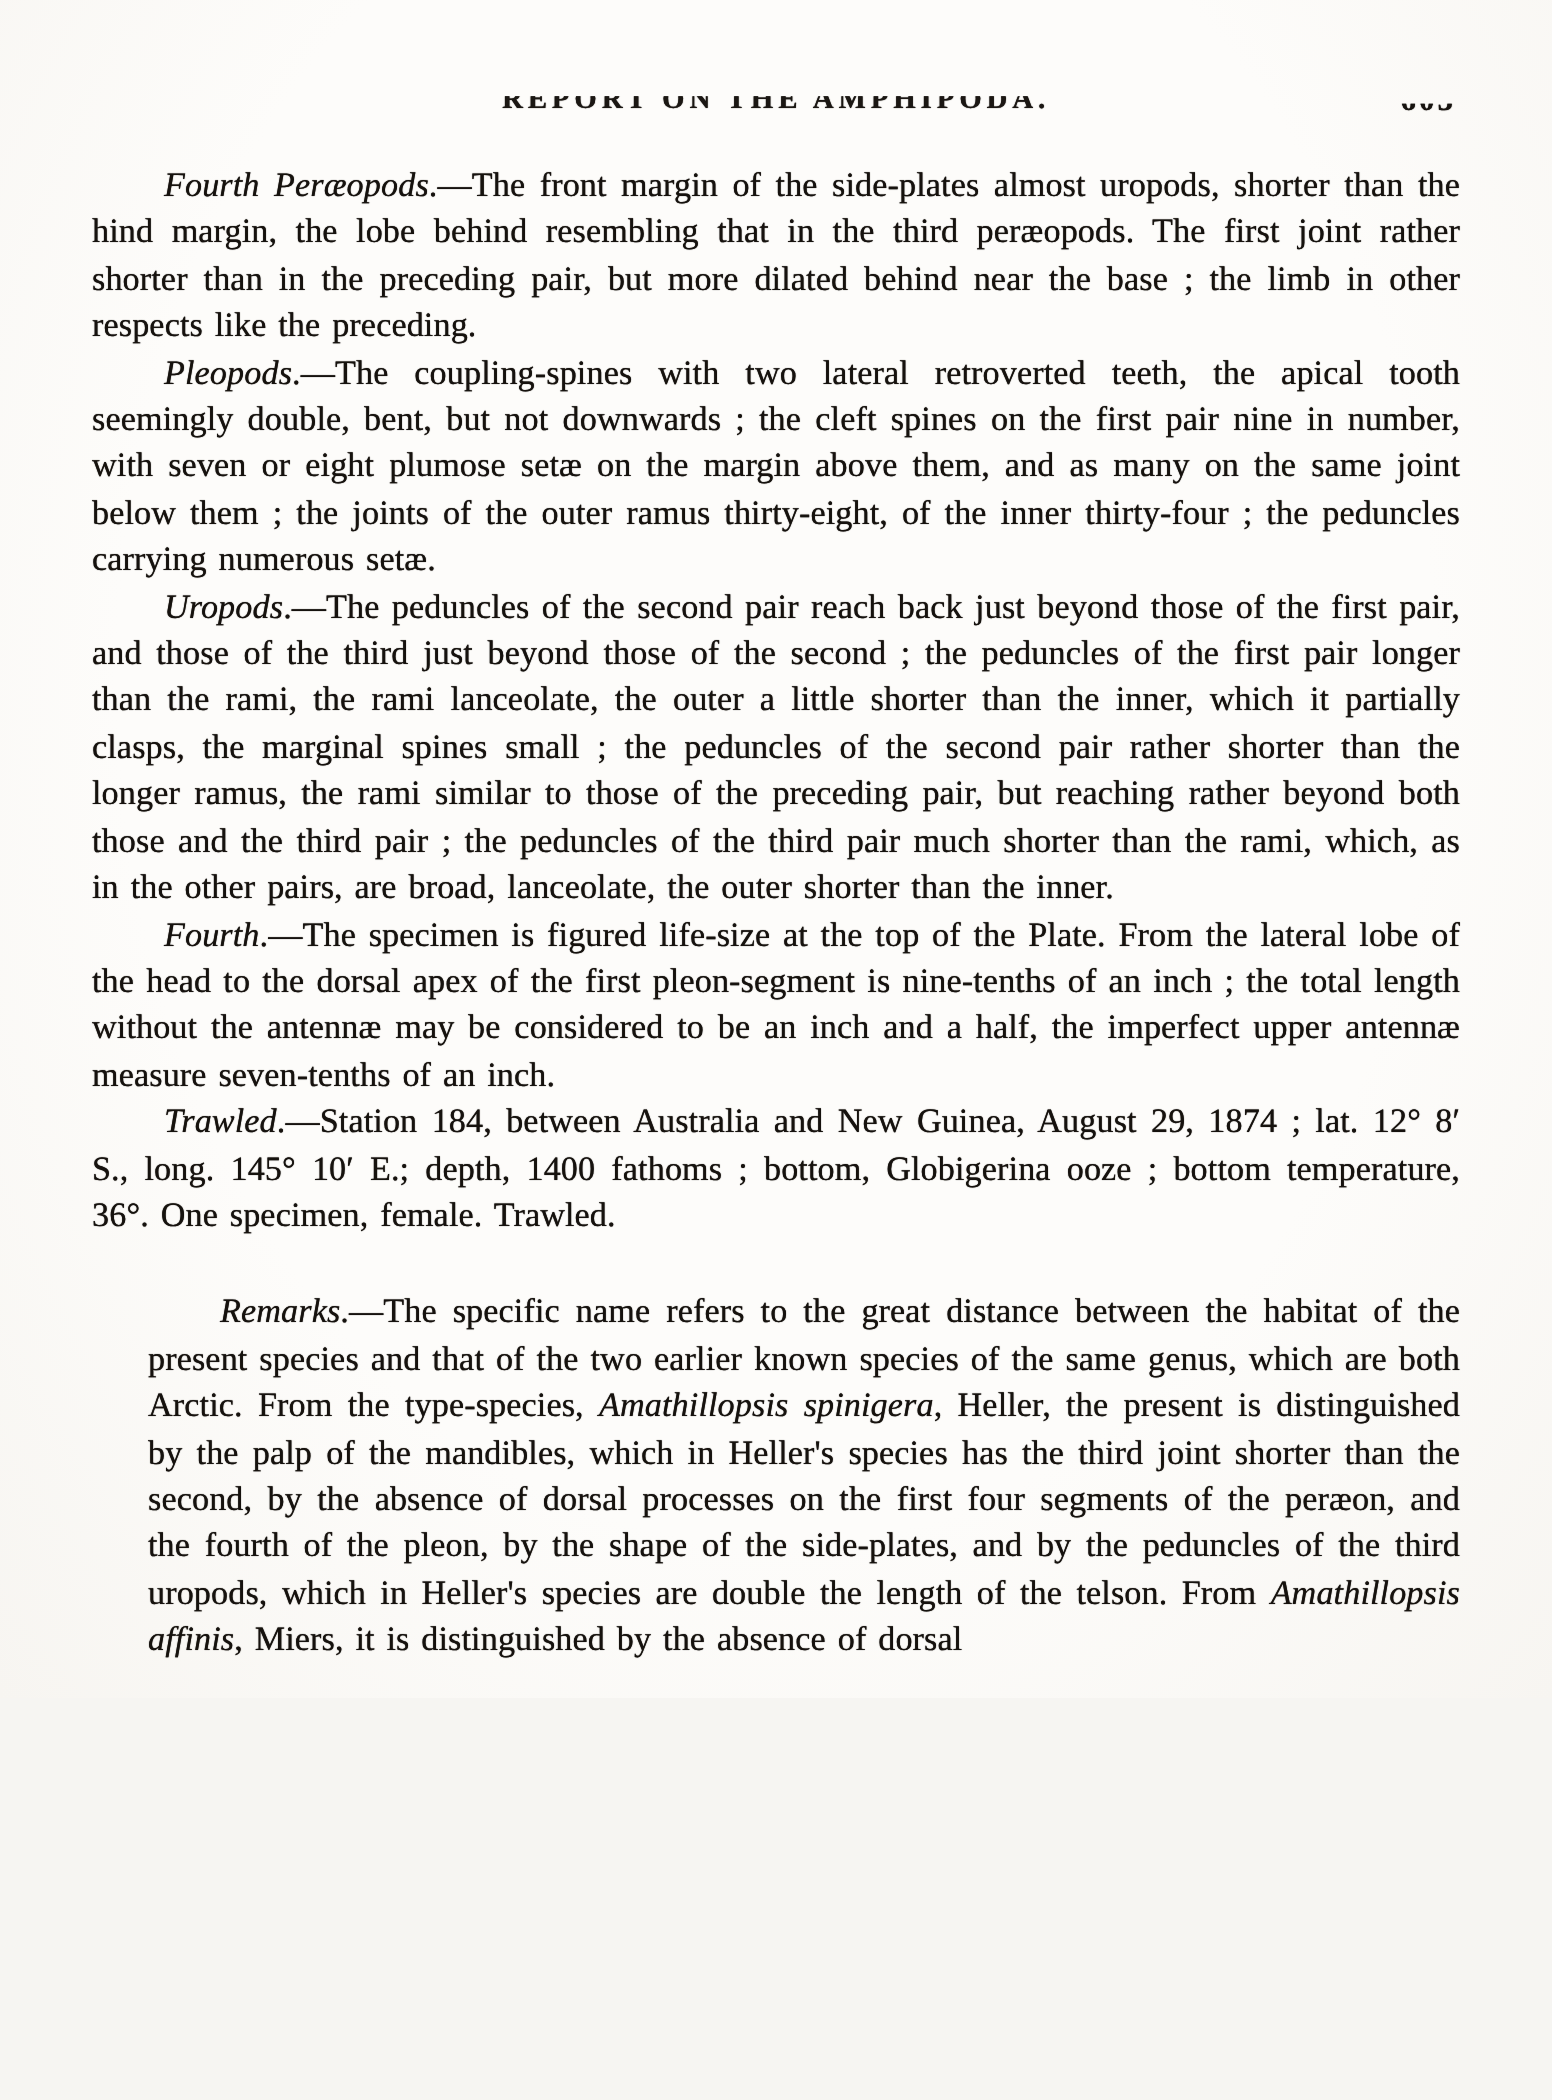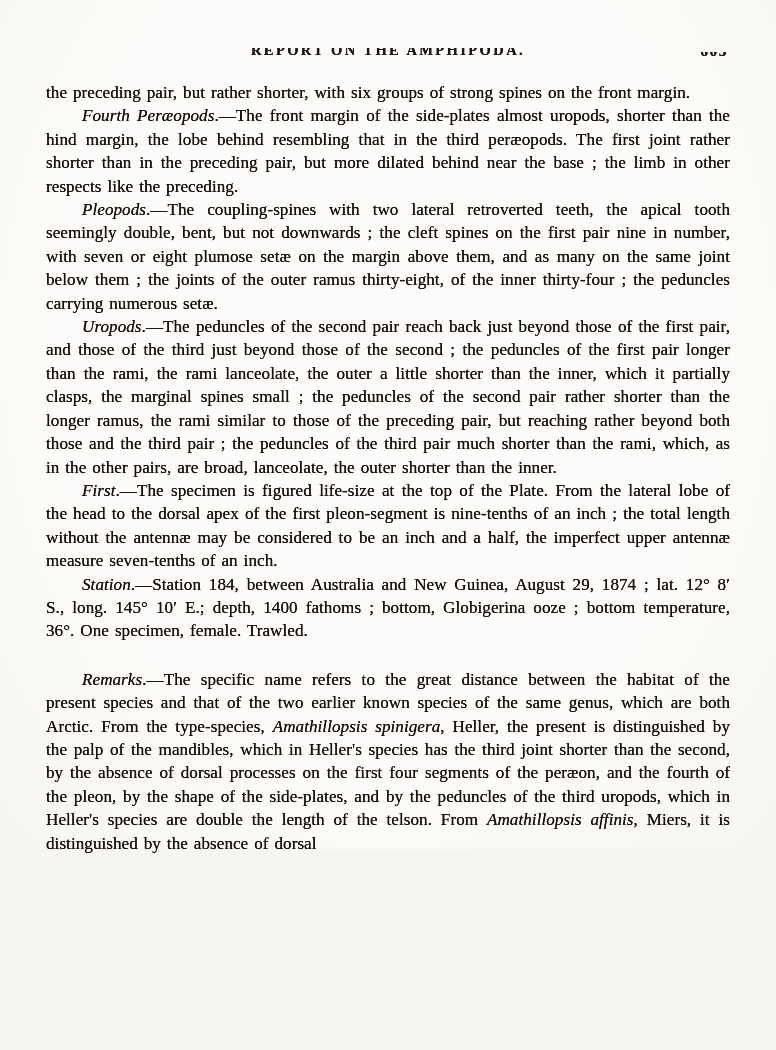--- a/index.html
+++ b/index.html
@@ -47,33 +47,32 @@
     word-spacing: 1.6px;
     letter-spacing: 0.05px;
     color: #16120e;
     text-shadow: 0 0 0.45px currentColor;
   }
   .text-block p {
     margin: 0;
     text-indent: 36px;
   }
   .text-block p.noindent { text-indent: 0; }
-  .text-block p.spaced { margin-top: 25px; }
+  .text-block p.spaced { margin-top: 25px; margin-left: 28px; }
   .text-block i { }
 </style>
 </head>
 <body>
 
 <div class="page">
   <div class="running-head">
     <div class="head-title">REPORT ON THE AMPHIPODA.</div>
     <div class="head-page-num">605</div>
   </div>
   <div class="text-block">
-      <p class="noindent"><span>the preceding pair, but rather shorter, with six groups of strong spines on the front margin.</span></p>
       <p><i>Fourth Peræopods</i><span>.—The front margin of the side-plates almost uropods, shorter than the hind margin, the lobe behind resembling that in the third peræopods.  The first joint rather shorter than in the preceding pair, but more dilated behind near the base ; the limb in other respects like the preceding.</span></p>
       <p><i>Pleopods</i><span>.—The coupling-spines with two lateral retroverted teeth, the apical tooth seemingly double, bent, but not downwards ; the cleft spines on the first pair nine in number, with seven or eight plumose setæ on the margin above them, and as many on the same joint below them ; the joints of the outer ramus thirty-eight, of the inner thirty-four ; the peduncles carrying numerous setæ.</span></p>
       <p><i>Uropods</i><span>.—The peduncles of the second pair reach back just beyond those of the first pair, and those of the third just beyond those of the second ; the peduncles of the first pair longer than the rami, the rami lanceolate, the outer a little shorter than the inner, which it partially clasps, the marginal spines small ; the peduncles of the second pair rather shorter than the longer ramus, the rami similar to those of the preceding pair, but reaching rather beyond both those and the third pair ; the peduncles of the third pair much shorter than the rami, which, as in the other pairs, are broad, lanceolate, the outer shorter than the inner.</span></p>
-      <p><i>First</i><span>.—The specimen is figured life-size at the top of the Plate.  From the lateral lobe of the head to the dorsal apex of the first pleon-segment is nine-tenths of an inch ; the total length without the antennæ may be considered to be an inch and a half, the imperfect upper antennæ measure seven-tenths of an inch.</span></p>
-      <p><i>Station</i><span>.—Station 184, between Australia and New Guinea, August 29, 1874 ; lat. 12° 8′ S., long. 145° 10′ E.; depth, 1400 fathoms ; bottom, Globigerina ooze ; bottom temperature, 36°.  One specimen, female.  Trawled.</span></p>
+      <p><i>Fourth</i><span>.—The specimen is figured life-size at the top of the Plate.  From the lateral lobe of the head to the dorsal apex of the first pleon-segment is nine-tenths of an inch ; the total length without the antennæ may be considered to be an inch and a half, the imperfect upper antennæ measure seven-tenths of an inch.</span></p>
+      <p><i>Trawled</i><span>.—Station 184, between Australia and New Guinea, August 29, 1874 ; lat. 12° 8′ S., long. 145° 10′ E.; depth, 1400 fathoms ; bottom, Globigerina ooze ; bottom temperature, 36°.  One specimen, female.  Trawled.</span></p>
       <p class="spaced"><i>Remarks</i><span>.—The specific name refers to the great distance between the habitat of the present species and that of the two earlier known species of the same genus, which are both Arctic.  From the type-species, </span><i>Amathillopsis spinigera</i><span>, Heller, the present is distinguished by the palp of the mandibles, which in Heller's species has the third joint shorter than the second, by the absence of dorsal processes on the first four segments of the peræon, and the fourth of the pleon, by the shape of the side-plates, and by the peduncles of the third uropods, which in Heller's species are double the length of the telson.  From </span><i>Amathillopsis affinis</i><span>, Miers, it is distinguished by the absence of dorsal</span></p>
     </div>
 </div>
 
 </body></html>

